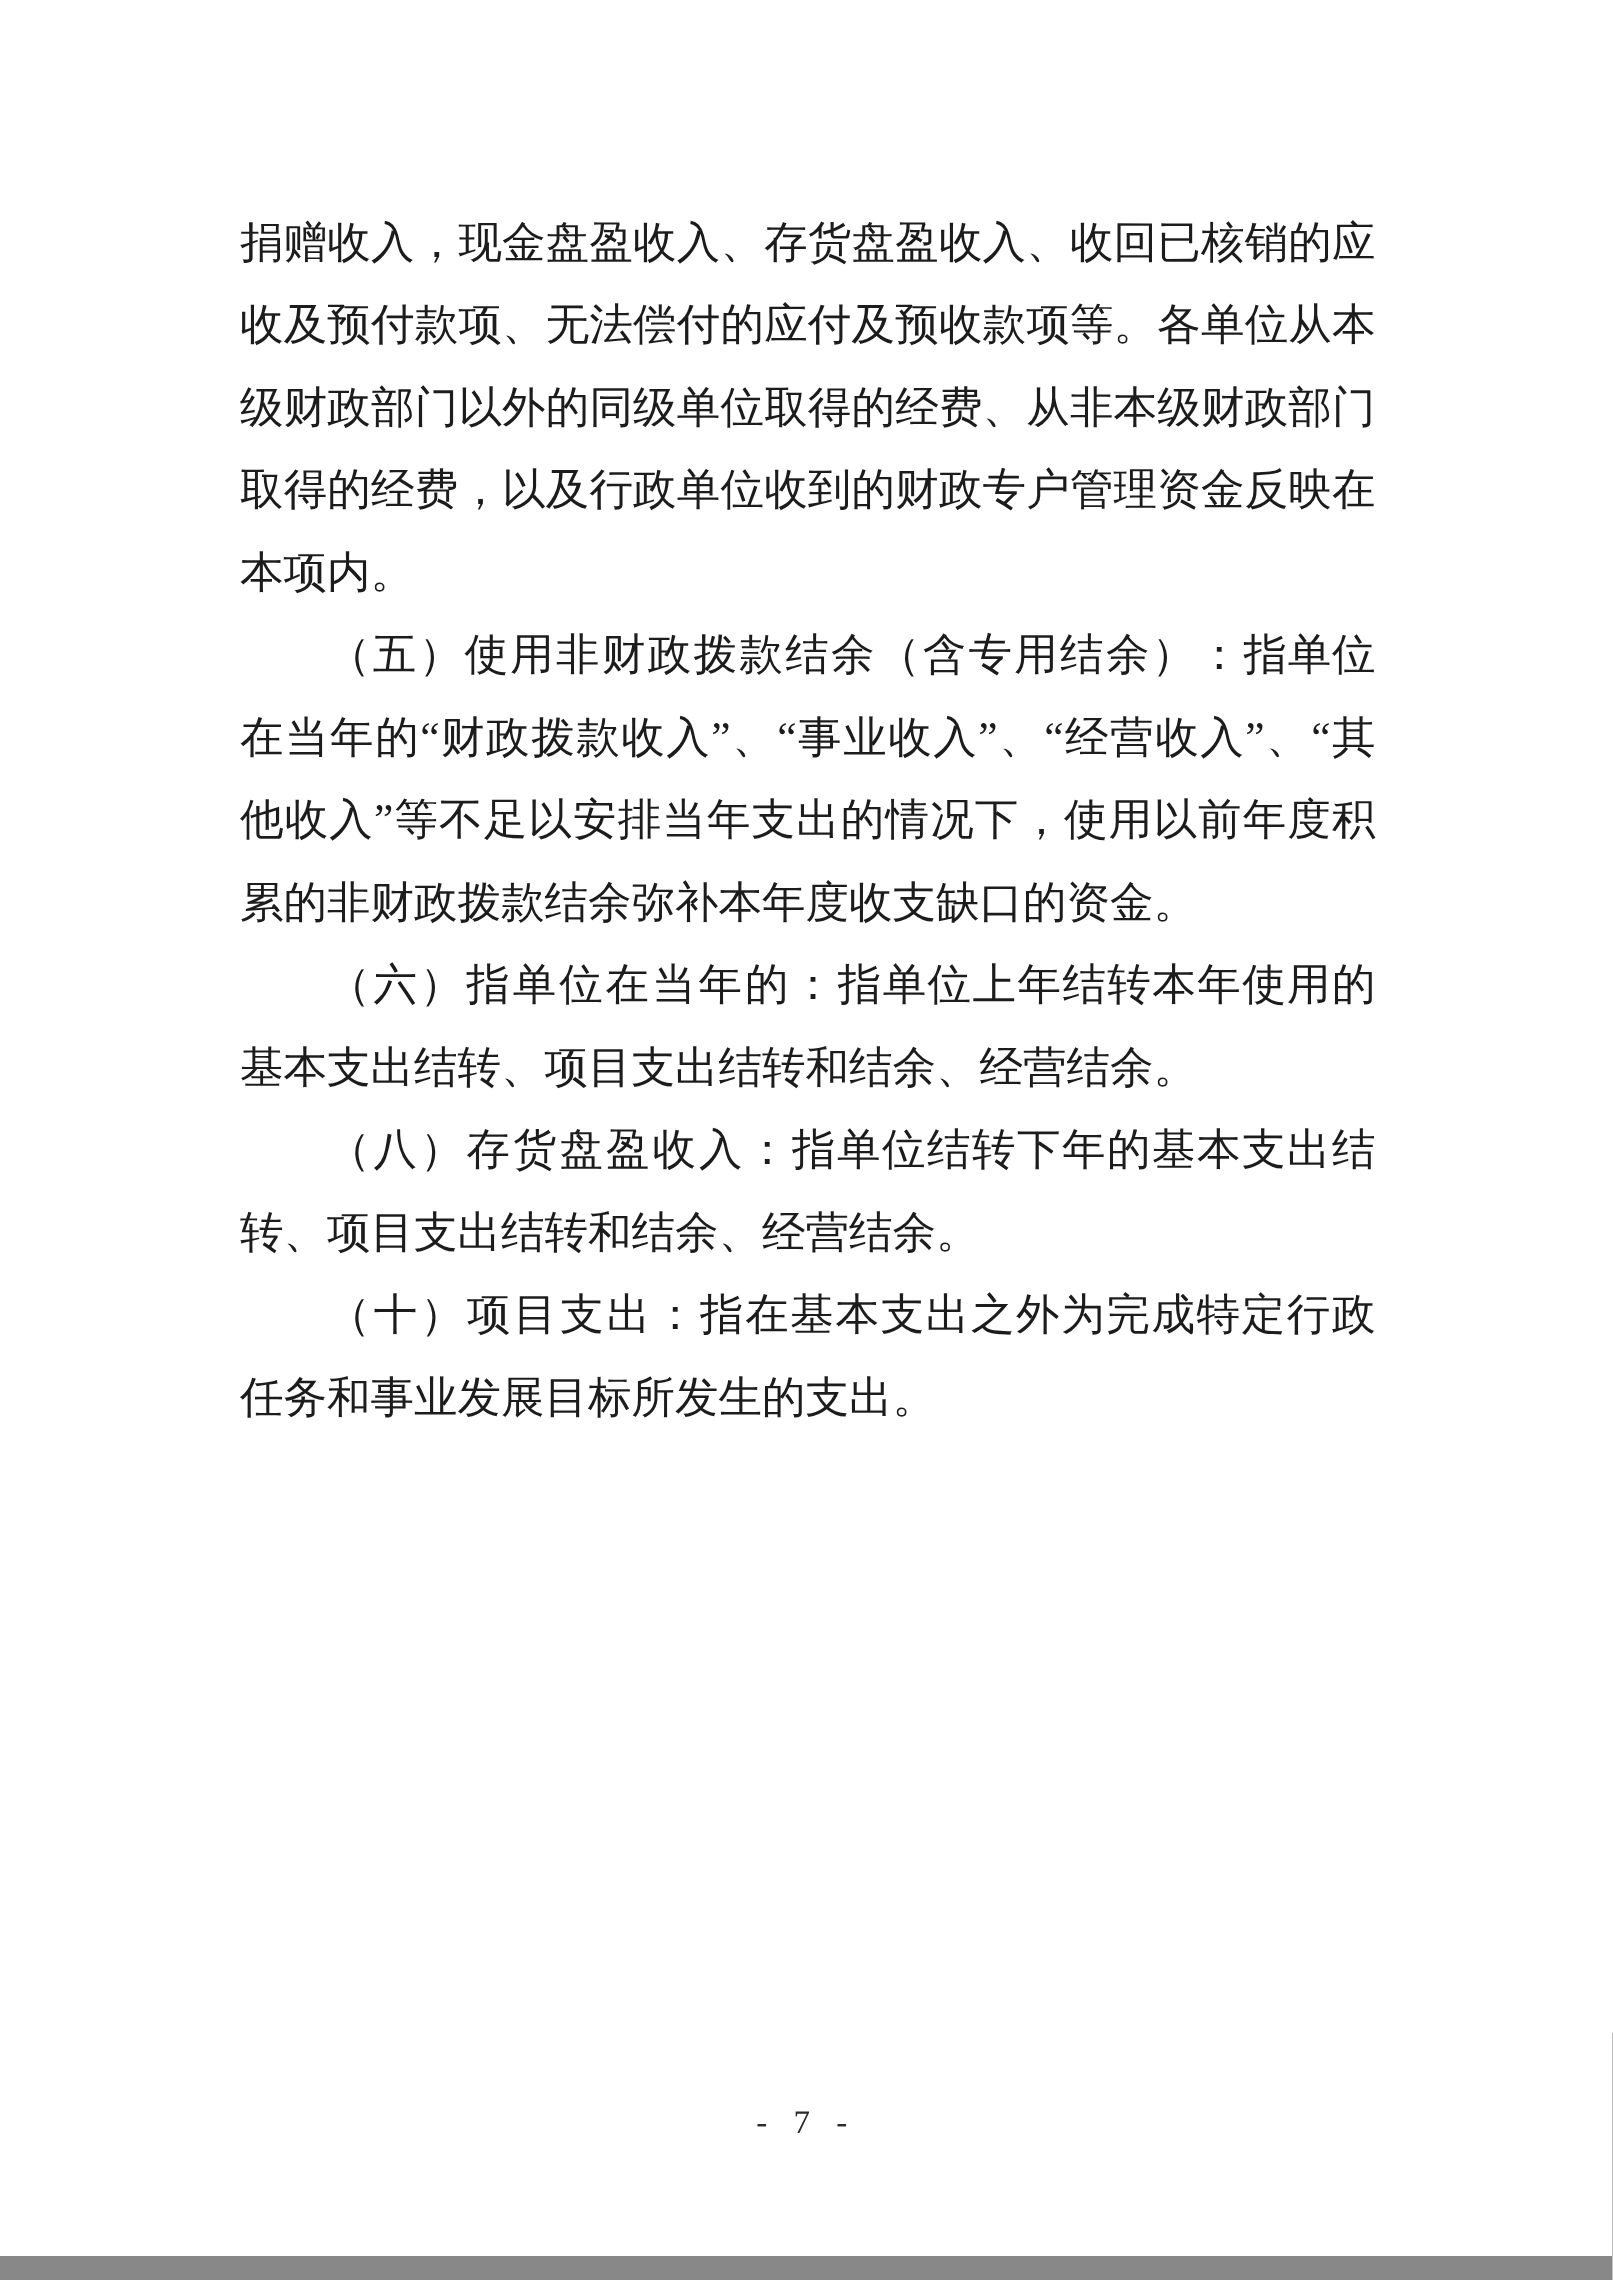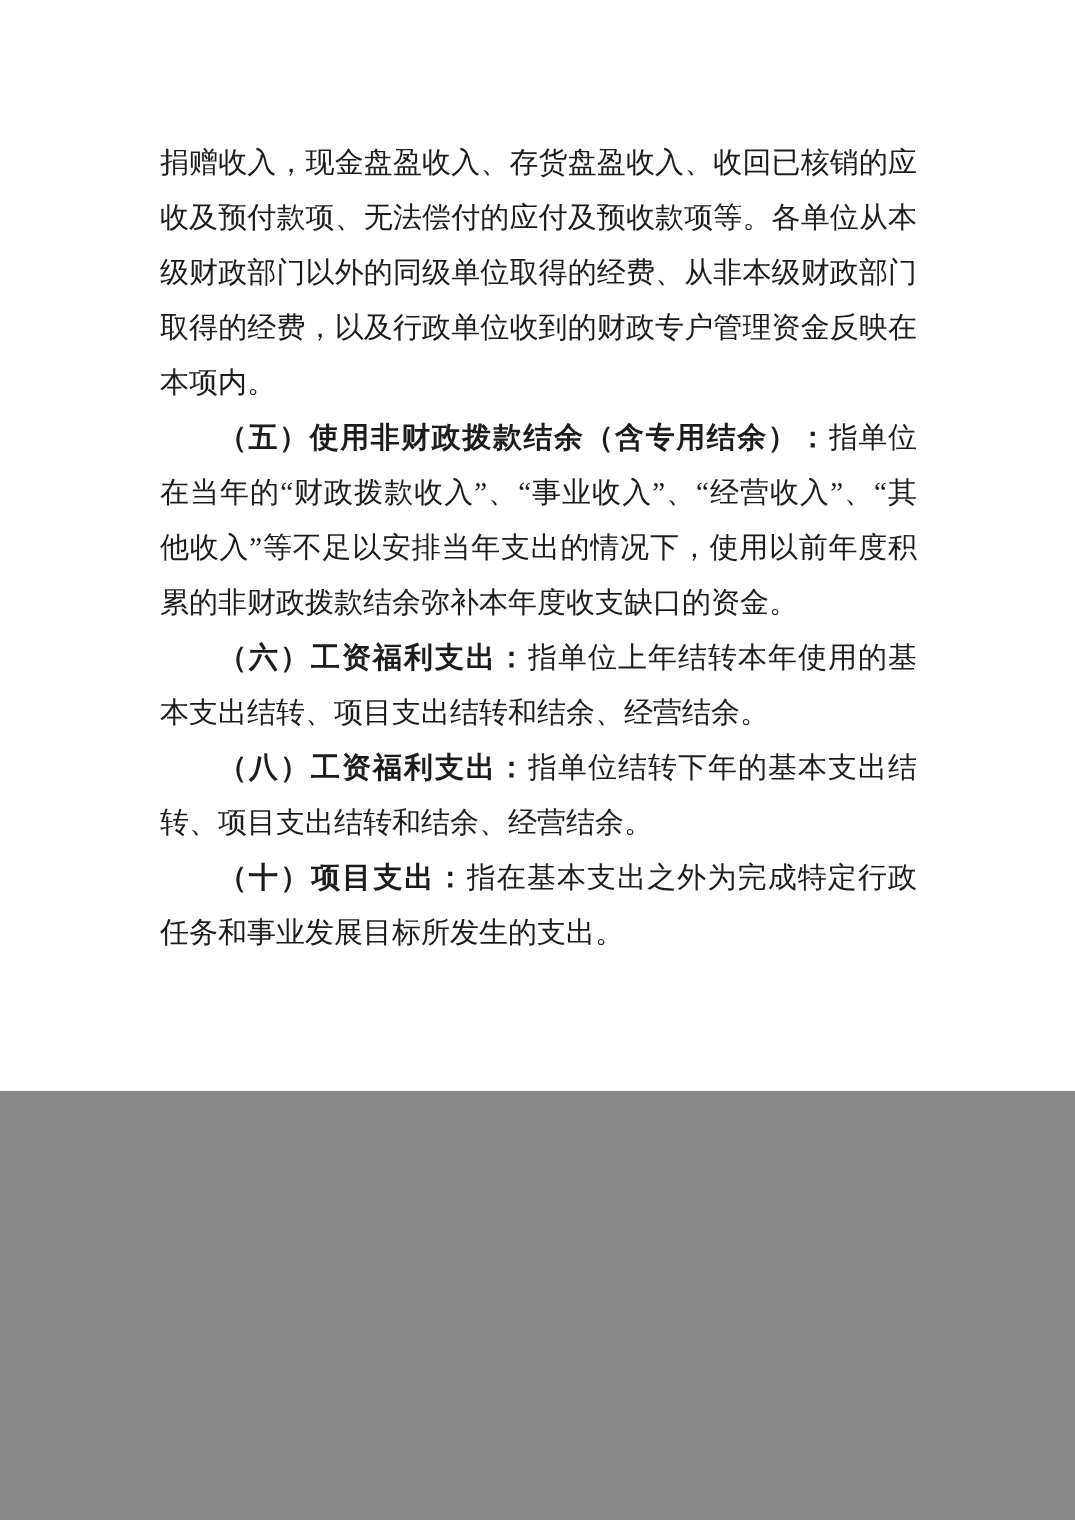--- a/index.html
+++ b/index.html
@@ -3,21 +3,21 @@
 <meta charset="utf-8">
 <style>
   * { margin: 0; padding: 0; box-sizing: border-box; }
   html, body {
     background: #888;
     font-family: "Liberation Serif", "DejaVu Serif", serif;
   }
   .page {
     position: relative;
     width: 1075px;
-    height: 1091px;
+    height: 1504px;
     margin: 0 auto;
     background: #ffffff;
     overflow: hidden;
   }
   .doc-body {
     position: absolute;
     left: 160px;
     top: 135px;
     width: 757px;
     font-size: 29px;
@@ -28,39 +28,39 @@
   .doc-body p {
     margin: 0;
     text-align: justify;
     
     word-break: break-all;
   }
   .doc-body p.indent {
     text-indent: 2em;
   }
   .doc-body b {
-    font-weight: bold;
+    font-weight: normal;
     letter-spacing: 1px;
   }
   .page-footer {
     position: absolute;
     left: 0;
     top: 1402px;
     width: 100%;
     text-align: center;
     font-size: 22px;
     color: #2a2a2a;
     letter-spacing: 6px;
   }
 </style>
 </head>
 <body>
 
 <div class="page">
   <div class="doc-body">
       <p class="">捐赠收入，现金盘盈收入、存货盘盈收入、收回已核销的应收及预付款项、无法偿付的应付及预收款项等。各单位从本级财政部门以外的同级单位取得的经费、从非本级财政部门取得的经费，以及行政单位收到的财政专户管理资金反映在本项内。</p>
       <p class="indent"><b>（五）使用非财政拨款结余（含专用结余）：</b>指单位在当年的“财政拨款收入”、“事业收入”、“经营收入”、“其他收入”等不足以安排当年支出的情况下，使用以前年度积累的非财政拨款结余弥补本年度收支缺口的资金。</p>
-      <p class="indent"><b>（六）工资福利支出：</b>指单位上年结转本年使用的基本支出结转、项目支出结转和结余、经营结余。</p>
-      <p class="indent"><b>（八）工资福利支出：</b>指单位结转下年的基本支出结转、项目支出结转和结余、经营结余。</p>
+      <p class="indent"><b>（六）指单位在当年的：</b>指单位上年结转本年使用的基本支出结转、项目支出结转和结余、经营结余。</p>
+      <p class="indent"><b>（八）存货盘盈收入：</b>指单位结转下年的基本支出结转、项目支出结转和结余、经营结余。</p>
       <p class="indent"><b>（十）项目支出：</b>指在基本支出之外为完成特定行政任务和事业发展目标所发生的支出。</p>
     </div>
   <div class="page-footer">- 7 -</div>
 </div>
 
 </body></html>

